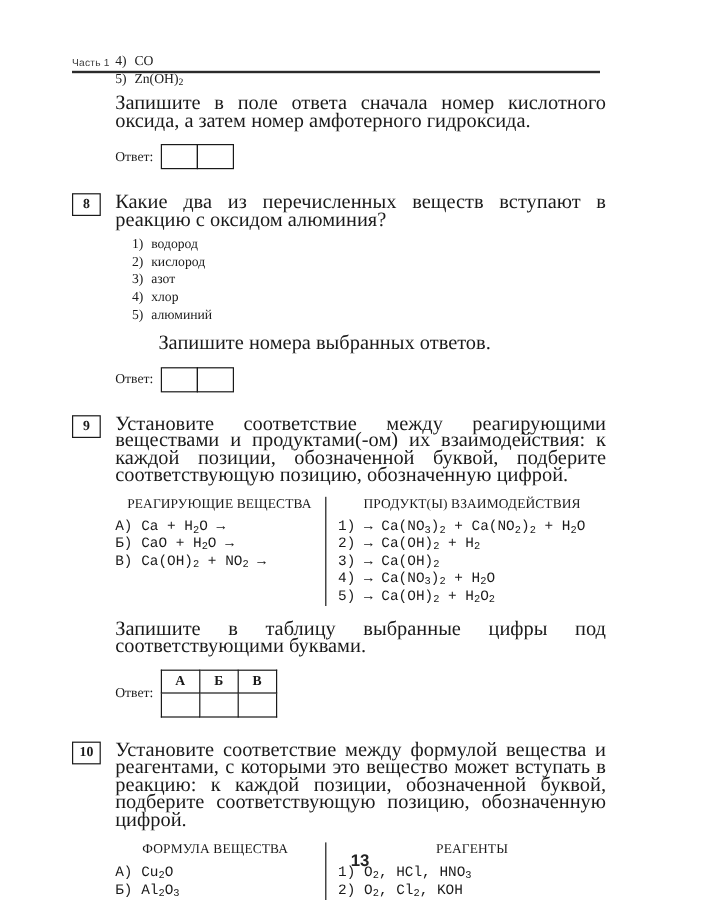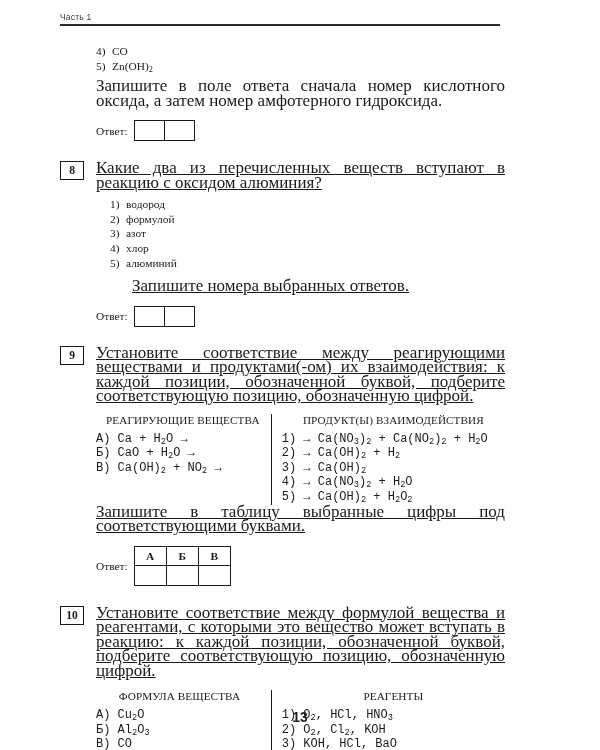--- a/index.html
+++ b/index.html
@@ -21,21 +21,21 @@
     width: 600px;
     height: 750px;
     box-sizing: border-box;
     padding: 0;
   }
 
   
   .running-head {
     position: absolute;
     left: 60px;
-    top: 12px;
+    top: 47px;
     width: 440px;
   }
   .running-head-label {
     font-family: "Liberation Sans", "DejaVu Sans", sans-serif;
     font-size: 8.5px;
     letter-spacing: .2px;
     color: #3a3a3a;
     line-height: 10px;
   }
   .running-head-rule {
@@ -96,21 +96,21 @@
     font-family: "Liberation Serif", serif;
     font-weight: bold;
     font-size: 11.5px;
     line-height: 17px;
     text-align: center;
     background: #fff;
   }
   .task-body {
     margin-left: 36px;
   }
-  .task-body .para { text-align: justify; text-decoration: underline; }
+  .task-body .para { text-align: justify; }
   .task-body .opt-list li { margin-left: 14px; }
 
   
   .match {
     display: flex;
     margin-top: 10px;
   }
   .match-col {
     box-sizing: border-box;
   }
@@ -232,21 +232,21 @@
 
     <div class="task" style="margin-top:20px;">
       <div class="task-num">8</div>
       <div class="task-body">
         <p class="para">Какие два из перечисленных веществ вступают в реакцию с оксидом алюминия?</p>
         <ul class="opt-list" style="margin-top:7px;">
           <li>
             <span class="opt-num">1)</span><span>водород</span>
           </li>
           <li>
-            <span class="opt-num">2)</span><span>формулой</span>
+            <span class="opt-num">2)</span><span>кислород</span>
           </li>
           <li>
             <span class="opt-num">3)</span><span>азот</span>
           </li>
           <li>
             <span class="opt-num">4)</span><span>хлор</span>
           </li>
           <li>
             <span class="opt-num">5)</span><span>алюминий</span>
           </li>
@@ -305,21 +305,21 @@
                 <span>→ Ca(NO<sub>3</sub>)<sub>2</sub> + H<sub>2</sub>O</span>
               </li>
               <li>
                 <span>5)</span>
                 <span>→ Ca(OH)<sub>2</sub> + H<sub>2</sub>O<sub>2</sub></span>
               </li>
             </ul>
           </div>
         </div>
 
-        <p class="para" style="">Запишите в таблицу выбранные цифры под соответствующими буквами.</p>
+        <p class="para" style="margin-top:12px;">Запишите в таблицу выбранные цифры под соответствующими буквами.</p>
 
         <div class="answer-table-wrap">
           <span class="answer-label">Ответ:</span>
           <table class="answer-table">
             <tbody>
                 <tr>
               <td>А</td>
               <td>Б</td>
               <td>В</td>
             </tr>

